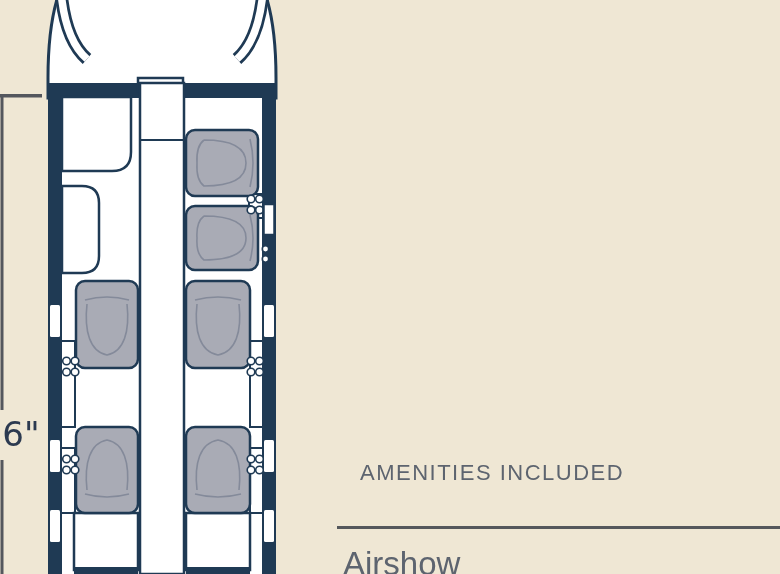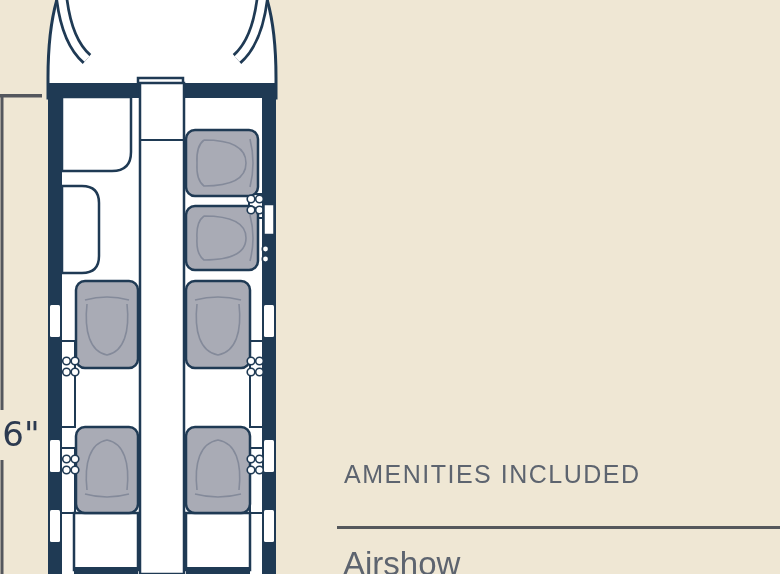--- a/index.html
+++ b/index.html
@@ -17,21 +17,21 @@
   .ws-outer{fill:none;stroke:var(--navy);stroke-width:13;stroke-linecap:butt;}
   .ws-inner{fill:none;stroke:var(--paper);stroke-width:7.5;stroke-linecap:butt;}
   .furn{fill:var(--paper);stroke:var(--navy);stroke-width:2.5;}
   .thin{fill:none;stroke:var(--navy);stroke-width:2;}
   .win{fill:var(--paper);}
   .seat-body{fill:var(--seat-gray);stroke:var(--navy);stroke-width:2.5;}
   .seat-line{fill:none;stroke:var(--seat-inner);stroke-width:1.6;}
   .cup{fill:var(--paper);stroke:var(--navy);stroke-width:1.6;}
   .dim{fill:var(--dim-line);}
   .dim-text{font:34px "DejaVu Sans",sans-serif;fill:var(--label-navy);}
-  .amenities-heading{position:absolute;left:344px;top:461px;font-size:25px;line-height:1.05;
+  .amenities-heading{position:absolute;left:360px;top:461px;font-size:22px;line-height:1.05;
     letter-spacing:1.5px;color:var(--text-gray);white-space:nowrap;font-weight:400;}
   .divider{position:absolute;left:337px;top:526px;width:460px;height:3px;background:var(--rule-gray);}
   .amenity-item{position:absolute;left:343px;top:547px;font-size:33px;line-height:1.05;
     color:var(--text-gray);white-space:nowrap;}
 </style>
 </head>
 <body>
 
 <div class="stage">
 

